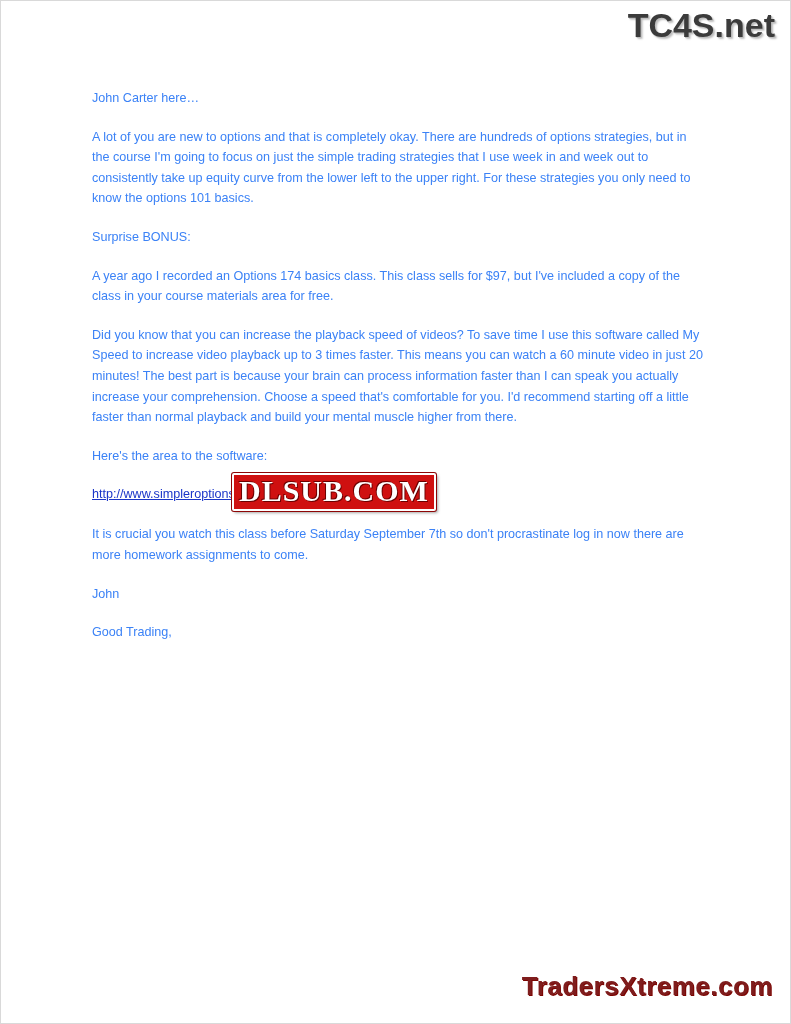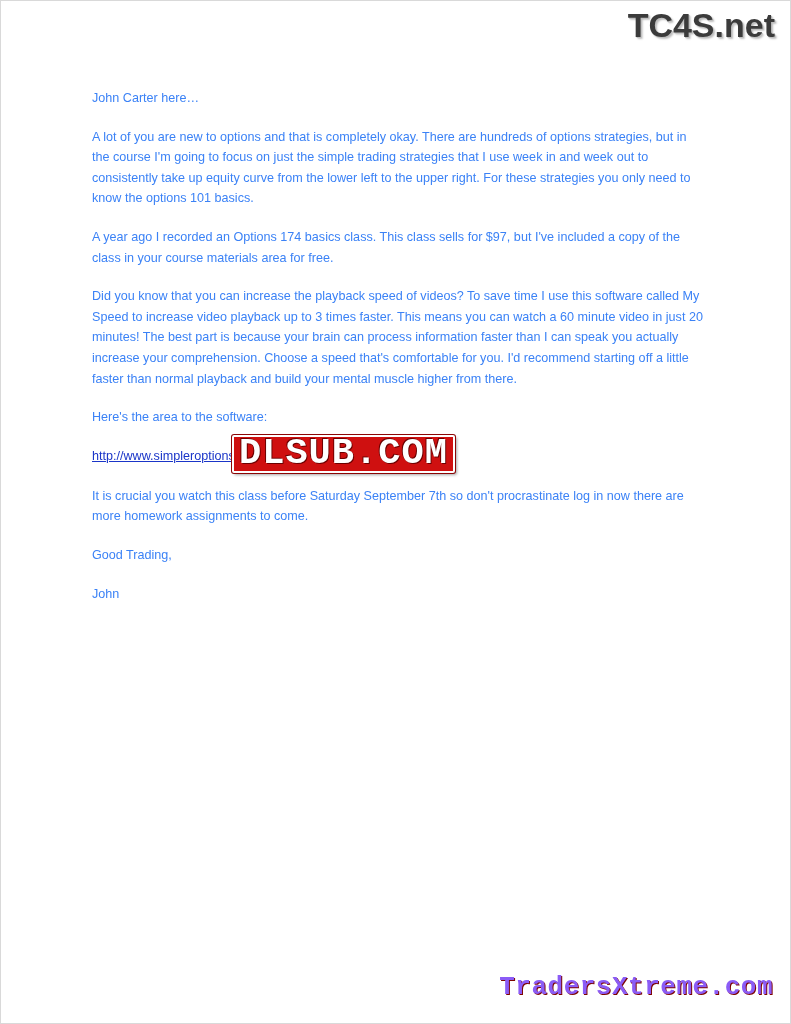--- a/index.html
+++ b/index.html
@@ -41,24 +41,24 @@
     letter-spacing: 0px;
     text-shadow: 1px 1px 0 #bfbfbf, 2px 2px 2px rgba(0,0,0,0.25);
     white-space: nowrap;
   }
 
   
   .wm-bottom {
     position: absolute;
     right: 18px;
     bottom: 22px;
-    font-family: Liberation Mono, monospace;
+    font-family: Liberation Sans, sans-serif;
     font-size: 26px;
     font-weight: bold;
-    color: #8b5cf6;
+    color: #7f1d1d;
     letter-spacing: 0.5px;
     text-shadow: 1px 1px 0 #7c0400, 0 0 1px #ffffff;
     white-space: nowrap;
   }
 
   .body-text {
     position: absolute;
     left: 92px;
     top: 88px;
     width: 612px;
@@ -88,22 +88,22 @@
     position: absolute;
     left: 140px;
     top: -11px;
     padding: 1px 5px 3px 5px;
     background: #cf1010;
     border: 2px solid #ffffff;
     box-shadow: 0 0 0 1px #8d0606, 2px 2px 3px rgba(0,0,0,0.35);
     border-radius: 2px;
   }
   .wm-stamp span {
-    font-family: Liberation Mono, monospace;
-    font-size: 37px;
+    font-family: Liberation Serif, serif;
+    font-size: 30px;
     font-weight: bold;
     color: #ffffff;
     letter-spacing: 1px;
     line-height: 30px;
     text-shadow: 1px 1px 0 #6b0000, -1px -1px 0 #6b0000;
     white-space: nowrap;
     display: block;
   }
 </style>
 </head>
@@ -112,32 +112,33 @@
 <div class="page">
 
   <div class="page-border"></div>
 
   <div class="wm-top">TC4S.net</div>
 
   <div class="body-text">
 
     <p class="para">John Carter here…</p>
     <p class="para">A lot of you are new to options and that is completely okay. There are hundreds of options strategies, but in the course I'm going to focus on just the simple trading strategies that I use week in and week out to consistently take up equity curve from the lower left to the upper right. For these strategies you only need to know the options 101 basics.</p>
+    <p class="para">Surprise BONUS:</p>
     <p class="para">A year ago I recorded an Options 174 basics class. This class sells for $97, but I've included a copy of the class in your course materials area for free.</p>
     <p class="para">Did you know that you can increase the playback speed of videos? To save time I use this software called My Speed to increase video playback up to 3 times faster. This means you can watch a 60 minute video in just 20 minutes! The best part is because your brain can process information faster than I can speak you actually increase your comprehension. Choose a speed that's comfortable for you. I'd recommend starting off a little faster than normal playback and build your mental muscle higher from there.</p>
     <p class="para">Here's the area to the software:</p>
 
     <div class="link-row">
       <a class="doclink" href="#">http://www.simpleroptions.c</a>
       <div class="wm-stamp">
         <span>DLSUB.COM</span>
       </div>
     </div>
 
     <p class="para">It is crucial you watch this class before Saturday September 7th so don't procrastinate log in now there are more homework assignments to come.</p>
+    <p class="para">John</p>
     <p class="para">Good Trading,</p>
-    <p class="para">John</p>
 
   </div>
 
   <div class="wm-bottom">TradersXtreme.com</div>
 
 </div>
 
 </body></html>

